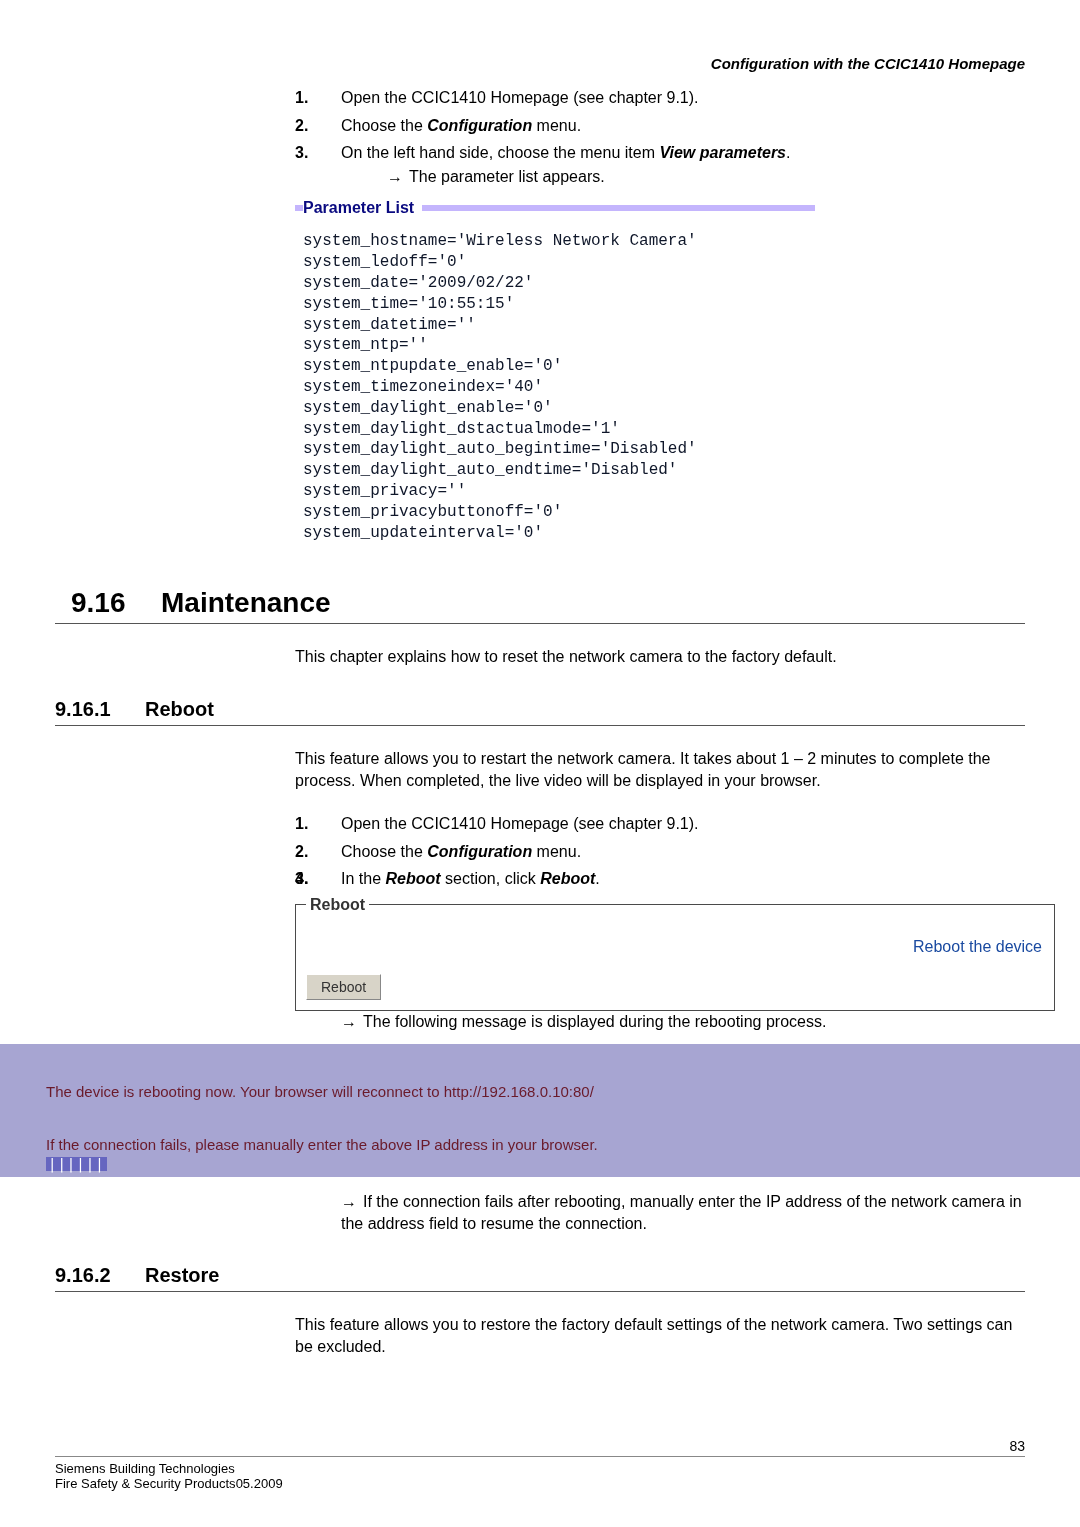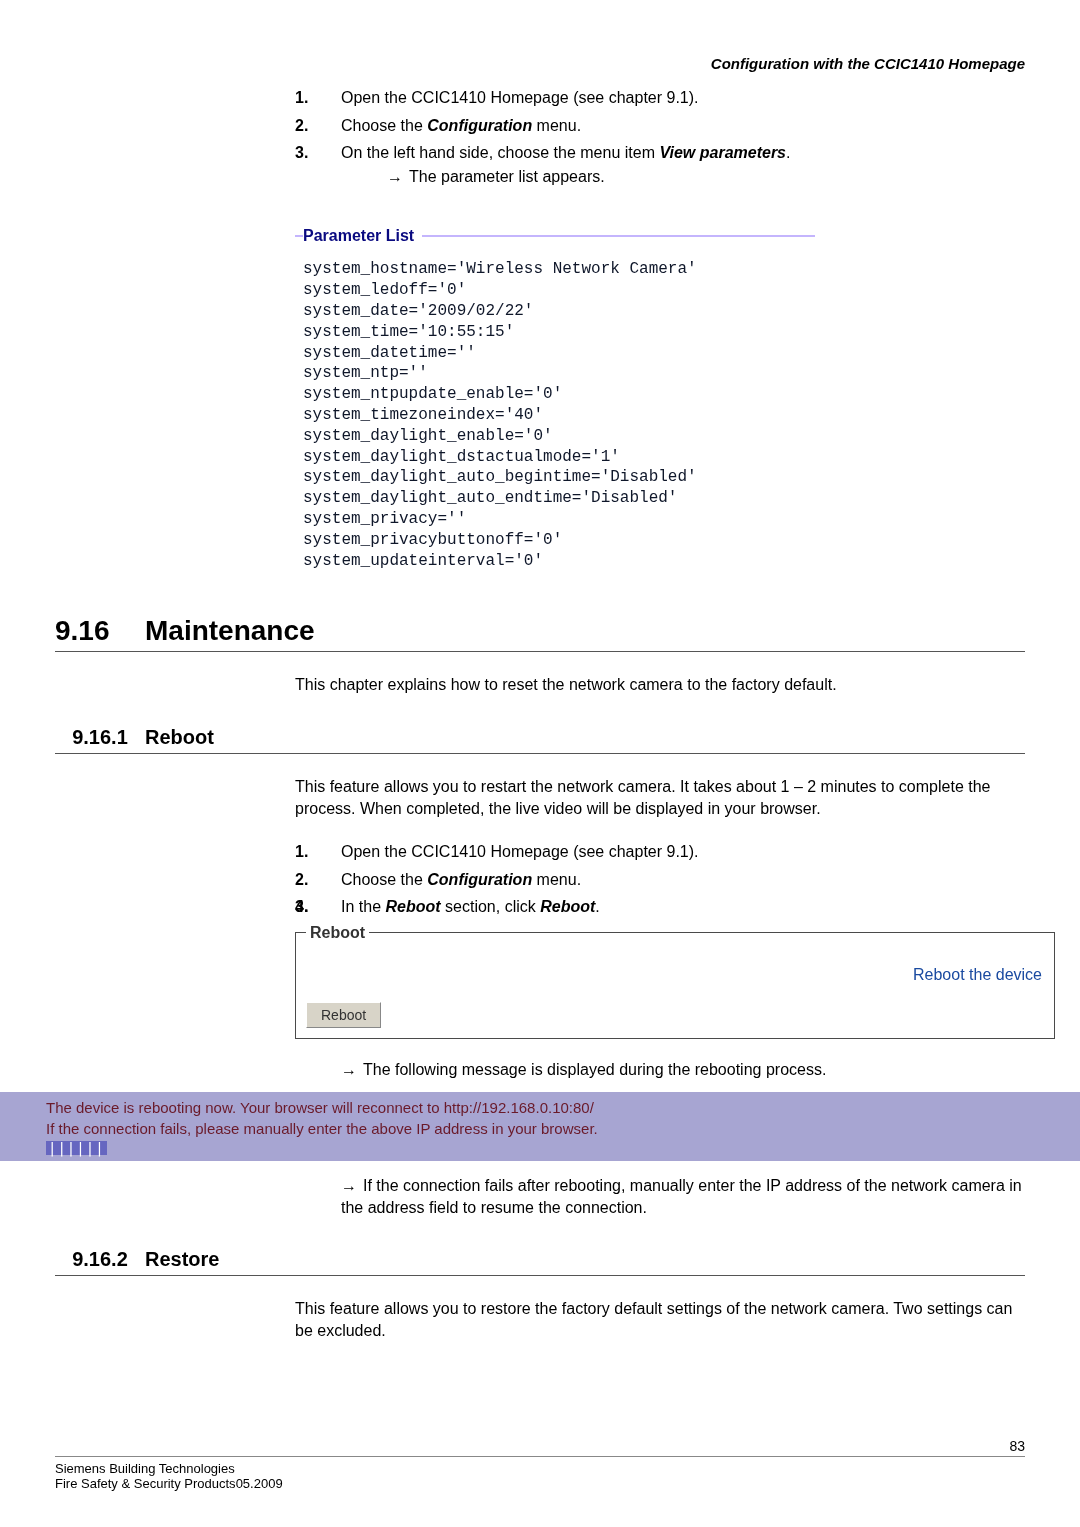--- a/index.html
+++ b/index.html
@@ -43,60 +43,60 @@
     font-size: 16px;
     margin-top: 2px;
   }
   .arrow::before {
     content: "\2192";
     font-weight: bold;
     margin-right: 6px;
   }
   fieldset.param-list {
     border: none;
-    border-top: 2px solid #c4b5fd;
+    border-top: 6px solid #c4b5fd;
     padding: 14px 0 0 8px;
-    margin-top: 40px;
+    margin-top: 12px;
     width: 520px;
   }
   fieldset.param-list legend {
     color: #0a0a80;
     font-weight: bold;
     font-size: 16px;
     padding-right: 8px;
   }
   .param-lines {
     font-family: "Courier New", monospace;
     color: #0f172a;
     font-size: 16px;
     line-height: 1.3;
     white-space: pre;
   }
   h1.sec-h1 {
     font-size: 28px;
     font-weight: bold;
     margin: 44px 0 4px 0;
   }
-  .sec-num { display: inline-block; width: 90px; }
+  .sec-num { display: inline-block; width: 90px; margin-left: 16px; }
   hr.sec-hr {
     border: none;
     border-top: 1px solid #555;
     margin: 4px 0 0 0;
   }
   .para {
     font-size: 16px;
     line-height: 1.35;
     margin-top: 22px;
   }
   h2.sub-h2 {
     font-size: 20px;
     font-weight: bold;
     margin: 30px 0 4px 0;
   }
-  .sub-num { display: inline-block; width: 90px; text-align: center; }
+  .sub-num { display: inline-block; width: 90px; }
   fieldset.reboot-box {
     border: 1px solid #4a4a4a;
     margin-top: 6px;
     padding: 18px 12px 10px 10px;
     width: 760px;
   }
   fieldset.reboot-box legend {
     color: #333;
     font-weight: bold;
     font-size: 16px;
@@ -123,20 +123,21 @@
     margin: 12px 0 0 0;
     margin-left: -55px;
     width: 1080px;
     background: #a7a5d2;
     padding: 6px 10px 4px 46px;
   }
   .msg-bar .line {
     color: #6a1a2a;
     font-size: 15px;
     line-height: 1.35;
+    margin-top: 32px;
   }
   .progress-stripes {
     display: inline-block;
     color: #fff;
     font-family: monospace;
     letter-spacing: 1px;
     background: #6666c0;
     padding: 0 2px;
     font-size: 14px;
     line-height: 14px;
@@ -239,21 +240,21 @@
       <span><span>In the </span><b><i>Reboot</i></b><span> section, click </span><b><i>Reboot</i></b><span>.</span></span>
     </li>
   </ol>
 
   <fieldset class="reboot-box">
     <legend>Reboot</legend>
     <div class="reboot-text">Reboot the device</div>
     <button class="reboot-btn">Reboot</button>
   </fieldset>
 
-  <p class="para arrow" style="margin-top:20px; margin-left:46px">The following message is displayed during the rebooting process.</p>
+  <p class="para arrow" style="margin-top:0; margin-left:46px">The following message is displayed during the rebooting process.</p>
 </div>
 
 <div class="msg-bar">
   <div class="line">The device is rebooting now. Your browser will reconnect to http://192.168.0.10:80/</div>
   <div class="line">If the connection fails, please manually enter the above IP address in your browser.</div>
   <span class="progress-stripes">||||||</span>
 </div>
 
 <div class="content-indent">
   <p class="para arrow" style="margin-top:14px; margin-left:46px">If the connection fails after rebooting, manually enter the IP address of the network camera in the address field to resume the connection.</p>

